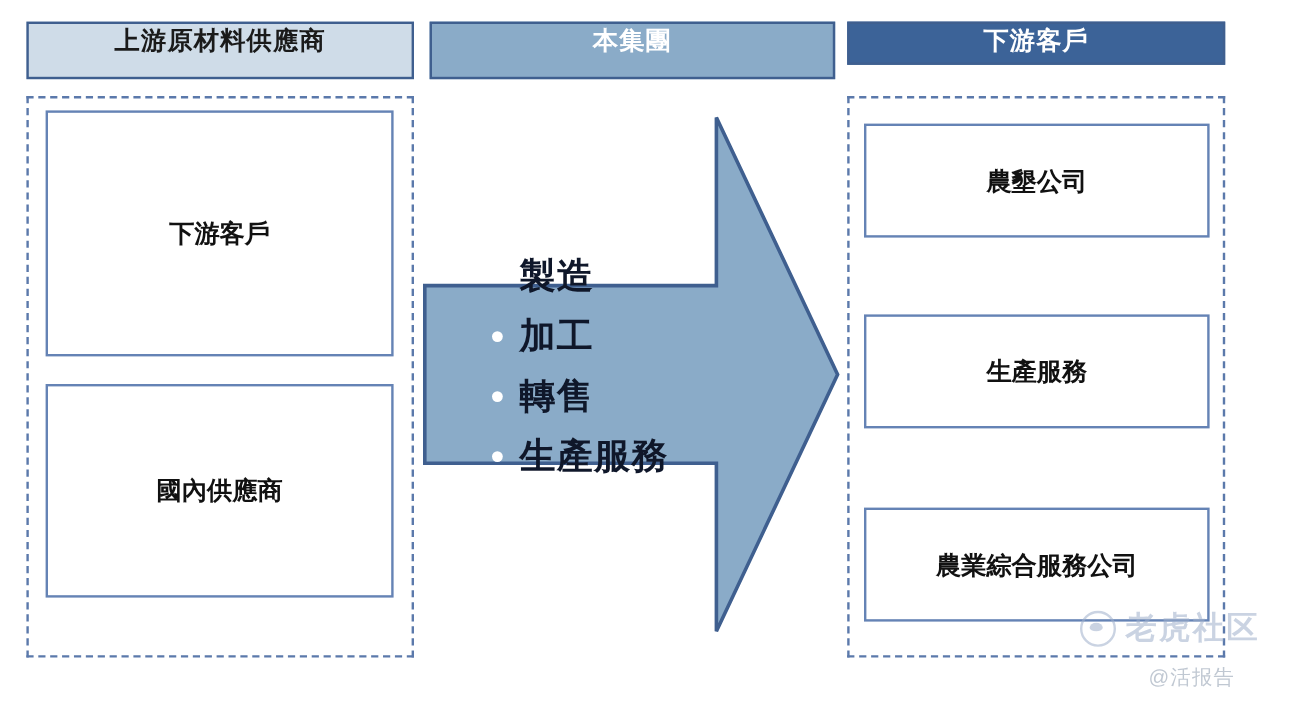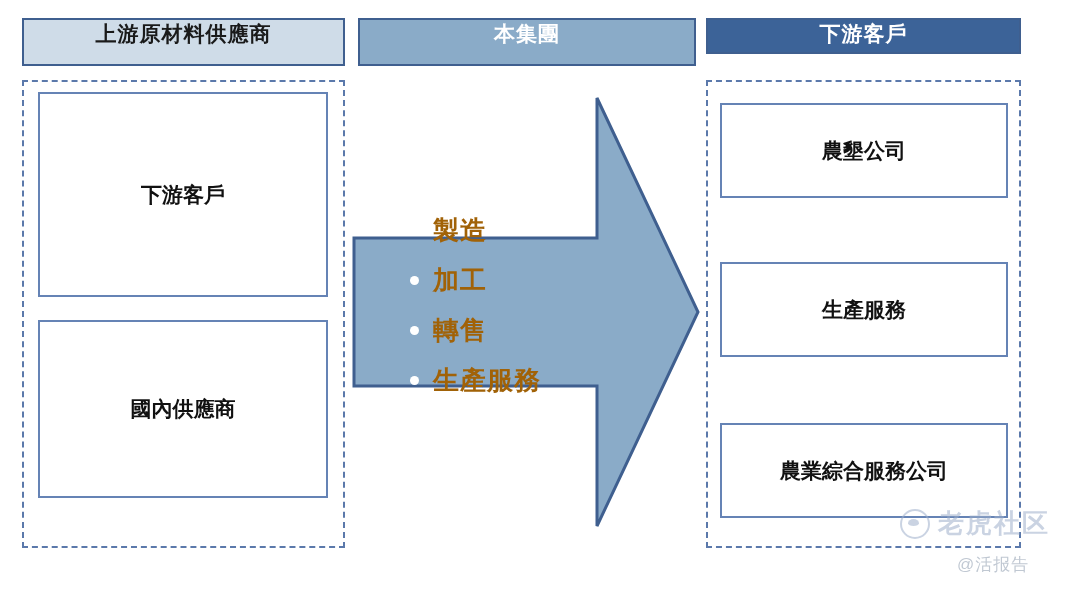--- a/index.html
+++ b/index.html
@@ -96,22 +96,22 @@
     left: 410px;
     top: 205px;
     width: 190px;
     margin: 0;
     padding: 0;
     list-style: none;
   }
   #arrow-list li {
     display: flex;
     align-items: center;
-    color: #a16207;
-    font-size: 26px;
+    color: #0f172a;
+    font-size: 30px;
     font-weight: bold;
     letter-spacing: 1px;
     height: 50px;
     white-space: nowrap;
   }
   #arrow-list li .bullet {
     display: inline-block;
     width: 9px;
     height: 9px;
     border-radius: 50%;

